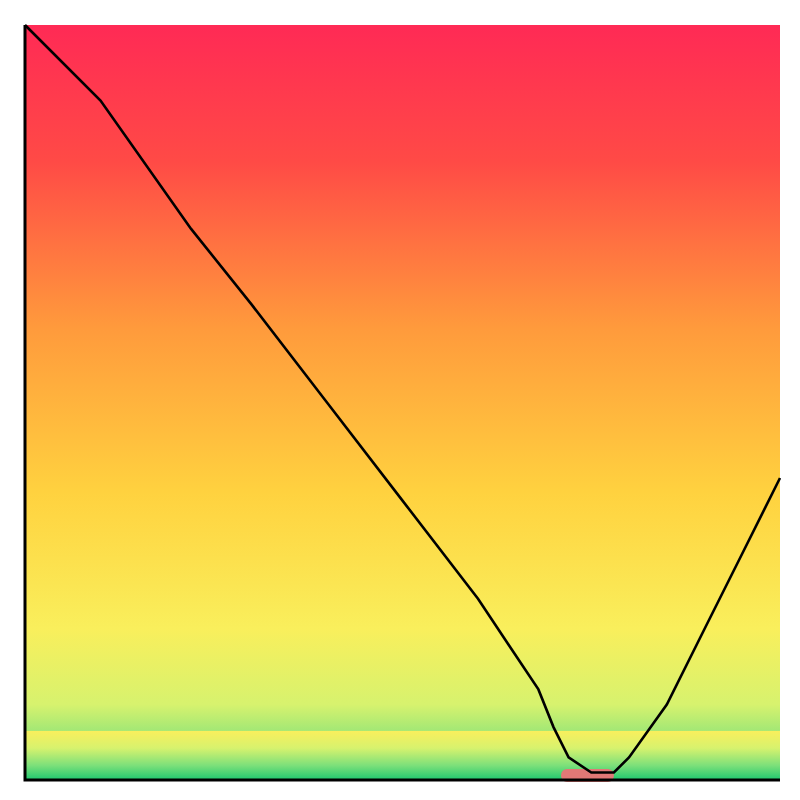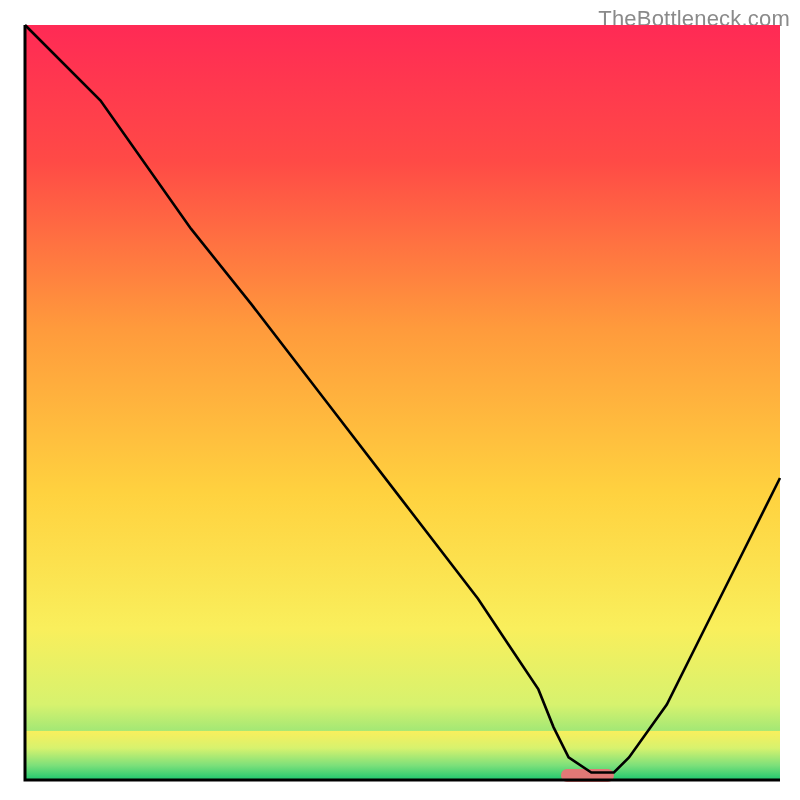--- a/index.html
+++ b/index.html
@@ -28,21 +28,20 @@
   svg.chart {
     position: absolute;
     top: 0;
     left: 0;
   }
 </style>
 </head>
 <body>
 
 <div class="outer">
-  <div class="watermark">TheBottleneck.com</div>
 
   <svg class="chart" width="800" height="800" viewBox="0 0 800 800">
     <defs>
       <linearGradient id="bgGrad" x1="0" y1="0" x2="0" y2="1">
           <stop offset="0%" stop-color="#ff2a55"></stop>
           <stop offset="18%" stop-color="#ff4a46"></stop>
           <stop offset="40%" stop-color="#ff9a3c"></stop>
           <stop offset="62%" stop-color="#ffd23f"></stop>
           <stop offset="80%" stop-color="#f9ef5c"></stop>
           <stop offset="90%" stop-color="#d7f26e"></stop>

